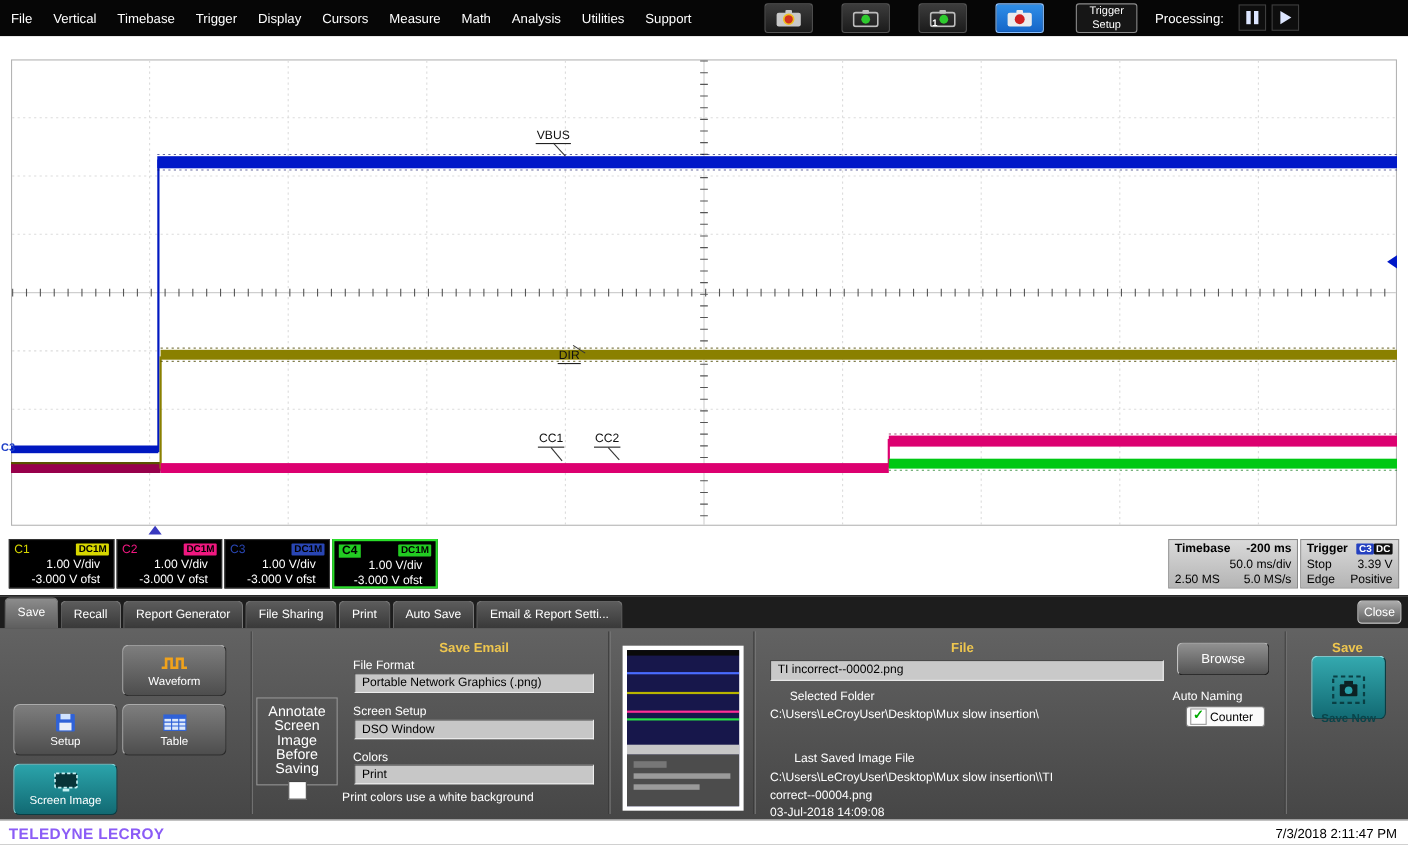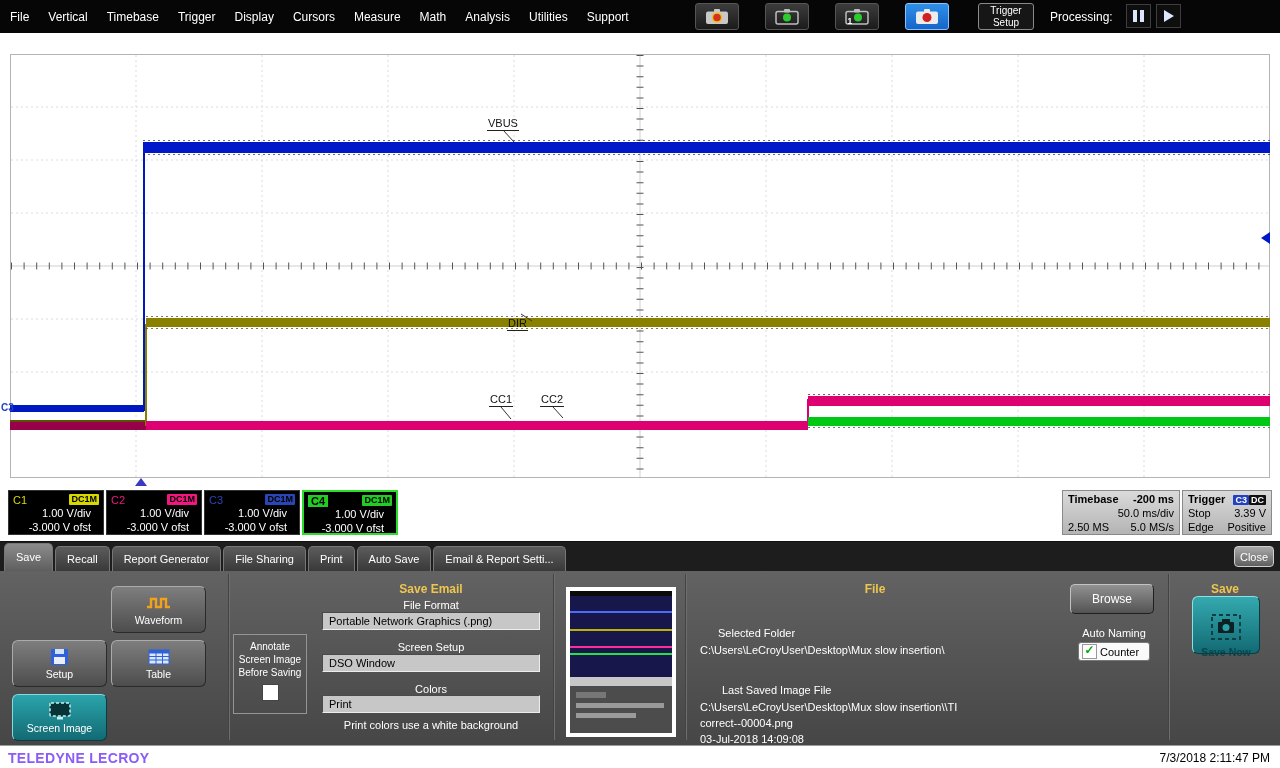--- a/index.html
+++ b/index.html
@@ -40,25 +40,25 @@
   .tabs{position:absolute;left:0;top:0;width:1280px;height:29px;background:#1d1d1d;display:flex;align-items:flex-end;padding-left:4px;box-sizing:border-box;gap:2px;}
   .tab{height:24px;padding:0 11px;background:linear-gradient(#5c5c5c,#393939);border:1px solid #777;border-bottom:none;border-radius:5px 5px 0 0;color:#fff;font-size:11px;line-height:24px;white-space:nowrap;}
   .tab.active{height:27px;background:linear-gradient(#8c8c8c,#5e5e5e);line-height:27px;}
   .close-btn{position:absolute;right:6px;top:4px;width:40px;height:21px;background:linear-gradient(#ababab,#5e5e5e);border:1px solid #cfcfcf;border-radius:4px;color:#fff;font-size:11px;text-align:center;line-height:21px;box-sizing:border-box;}
   .sep{position:absolute;top:32px;height:166px;width:2px;background:linear-gradient(to right,#2e2e2e,#838383);}
 
   .dlgbtn{position:absolute;width:95px;height:47px;background:linear-gradient(#7e7e7e,#4d4d4d);border:1px solid;border-color:#ababab #2a2a2a #2a2a2a #ababab;border-radius:6px;box-sizing:border-box;color:#fff;font-size:10.5px;text-align:center;padding-top:4px;}
   .dlgbtn .ic{height:23px;display:flex;justify-content:center;align-items:center;}
   .dlgbtn.teal{background:linear-gradient(#2ba4ab,#126a73);border-color:#86dbe0 #0a3d43 #0a3d43 #86dbe0;}
 
-  .annotate{position:absolute;left:233px;top:92px;width:74px;height:80px;border:1px solid #949494;color:#fff;font-size:10px;text-align:center;padding-top:5px;box-sizing:border-box;line-height:13px;}
+  .annotate{position:absolute;left:233px;top:92px;width:74px;height:80px;border:1px solid #949494;color:#fff;font-size:13px;text-align:center;padding-top:5px;box-sizing:border-box;line-height:13px;}
   .annotate .cb{width:15px;height:15px;background:#fff;border:1px solid #444;margin:5px auto 0;}
 
   .seclabel{position:absolute;color:#eec64f;font-weight:bold;font-size:12px;text-align:center;}
-  .flabel{position:absolute;color:#fff;font-size:11px;text-align:center;}
+  .flabel{position:absolute;color:#fff;font-size:11px;text-align:left;}
   .wtext{position:absolute;color:#fff;font-size:11px;white-space:nowrap;}
   .dropdown{position:absolute;height:18px;background:#c7c7c7;border:1px solid;border-color:#4a4a4a #ededed #ededed #4a4a4a;color:#000;font-size:11px;line-height:16px;padding-left:6px;box-sizing:border-box;white-space:nowrap;overflow:hidden;}
 
   .preview{position:absolute;left:566px;top:45px;width:110px;height:150px;background:#fff;padding:4px;box-sizing:border-box;}
   .preview .scr{position:relative;width:100%;height:100%;background:#17174b;overflow:hidden;}
   .pv-strip{position:absolute;left:0;width:100%;}
 
   .fileinput{position:absolute;left:700px;top:58px;width:358px;height:19px;background:#c9c9c9;border:1px solid;border-color:#4a4a4a #ededed #ededed #4a4a4a;font-size:11px;line-height:17px;padding-left:6px;box-sizing:border-box;color:#000;white-space:nowrap;overflow:hidden;}
   .browse{position:absolute;left:1070px;top:42px;width:84px;height:30px;background:linear-gradient(#919191,#535353);border:1px solid;border-color:#c2c2c2 #1f1f1f #1f1f1f #c2c2c2;border-radius:5px;color:#fff;font-size:12px;text-align:center;line-height:28px;box-sizing:border-box;}
   .counter{position:absolute;left:1078px;top:100px;width:72px;height:19px;background:#fafafa;border:1px solid #777;border-radius:3px;display:flex;align-items:center;gap:3px;padding-left:3px;box-sizing:border-box;}
@@ -352,20 +352,21 @@
         <div class="pv-strip" style="top:62px;height:2px;background:#28e048;"></div>
         <div class="pv-strip" style="top:86px;height:9px;background:#c7c7c7;"></div>
         <div class="pv-strip" style="top:95px;height:47px;background:#4c4c4c;"></div>
         <div class="pv-strip" style="top:101px;left:6px;width:30px;height:6px;background:#777;"></div>
         <div class="pv-strip" style="top:112px;left:6px;width:88px;height:5px;background:#9a9a9a;"></div>
         <div class="pv-strip" style="top:122px;left:6px;width:60px;height:5px;background:#9a9a9a;"></div>
       </div>
     </div>
 
     <div class="seclabel" style="left:690px;top:40px;width:370px;">File</div>
+    <div class="fileinput">TI incorrect--00002.png</div>
     <div class="browse">Browse</div>
     <div class="wtext" style="left:718px;top:85px;">Selected Folder</div>
     <div class="wtext" style="left:700px;top:102px;">C:\Users\LeCroyUser\Desktop\Mux slow insertion\</div>
     <div class="flabel" style="left:1066px;top:85px;width:96px;">Auto Naming</div>
     <div class="counter">
       <span class="chk">✓</span>
       <span class="lbl">Counter</span>
     </div>
     <div class="wtext" style="left:722px;top:142px;">Last Saved Image File</div>
     <div class="wtext" style="left:700px;top:159px;">C:\Users\LeCroyUser\Desktop\Mux slow insertion\\TI</div>

